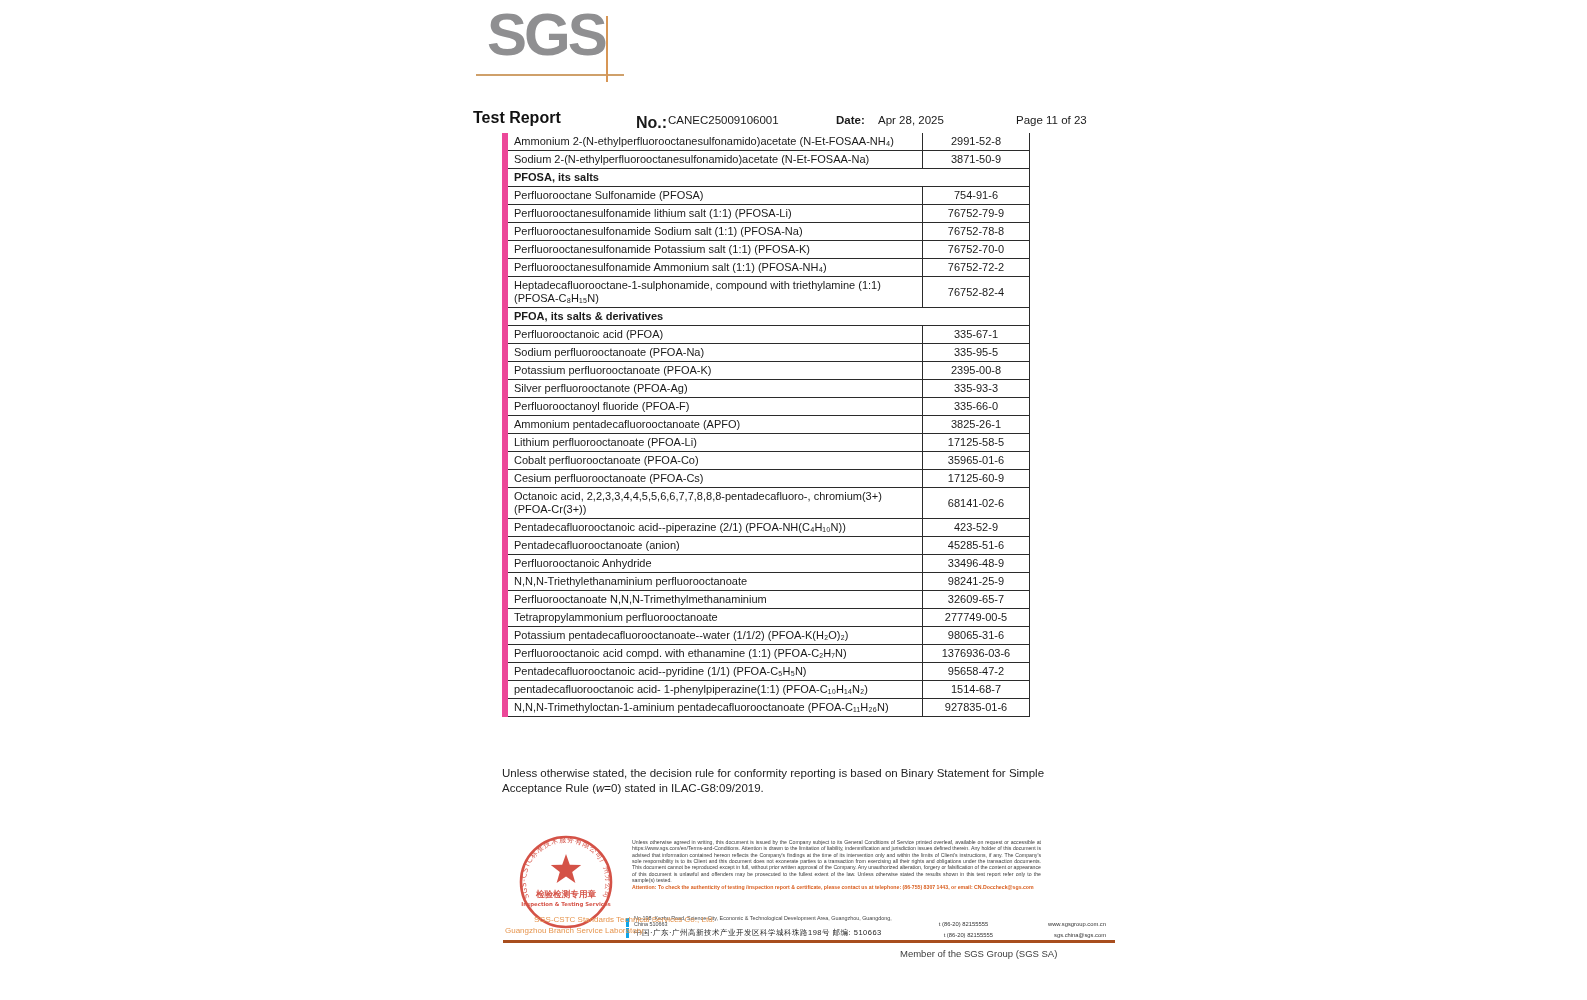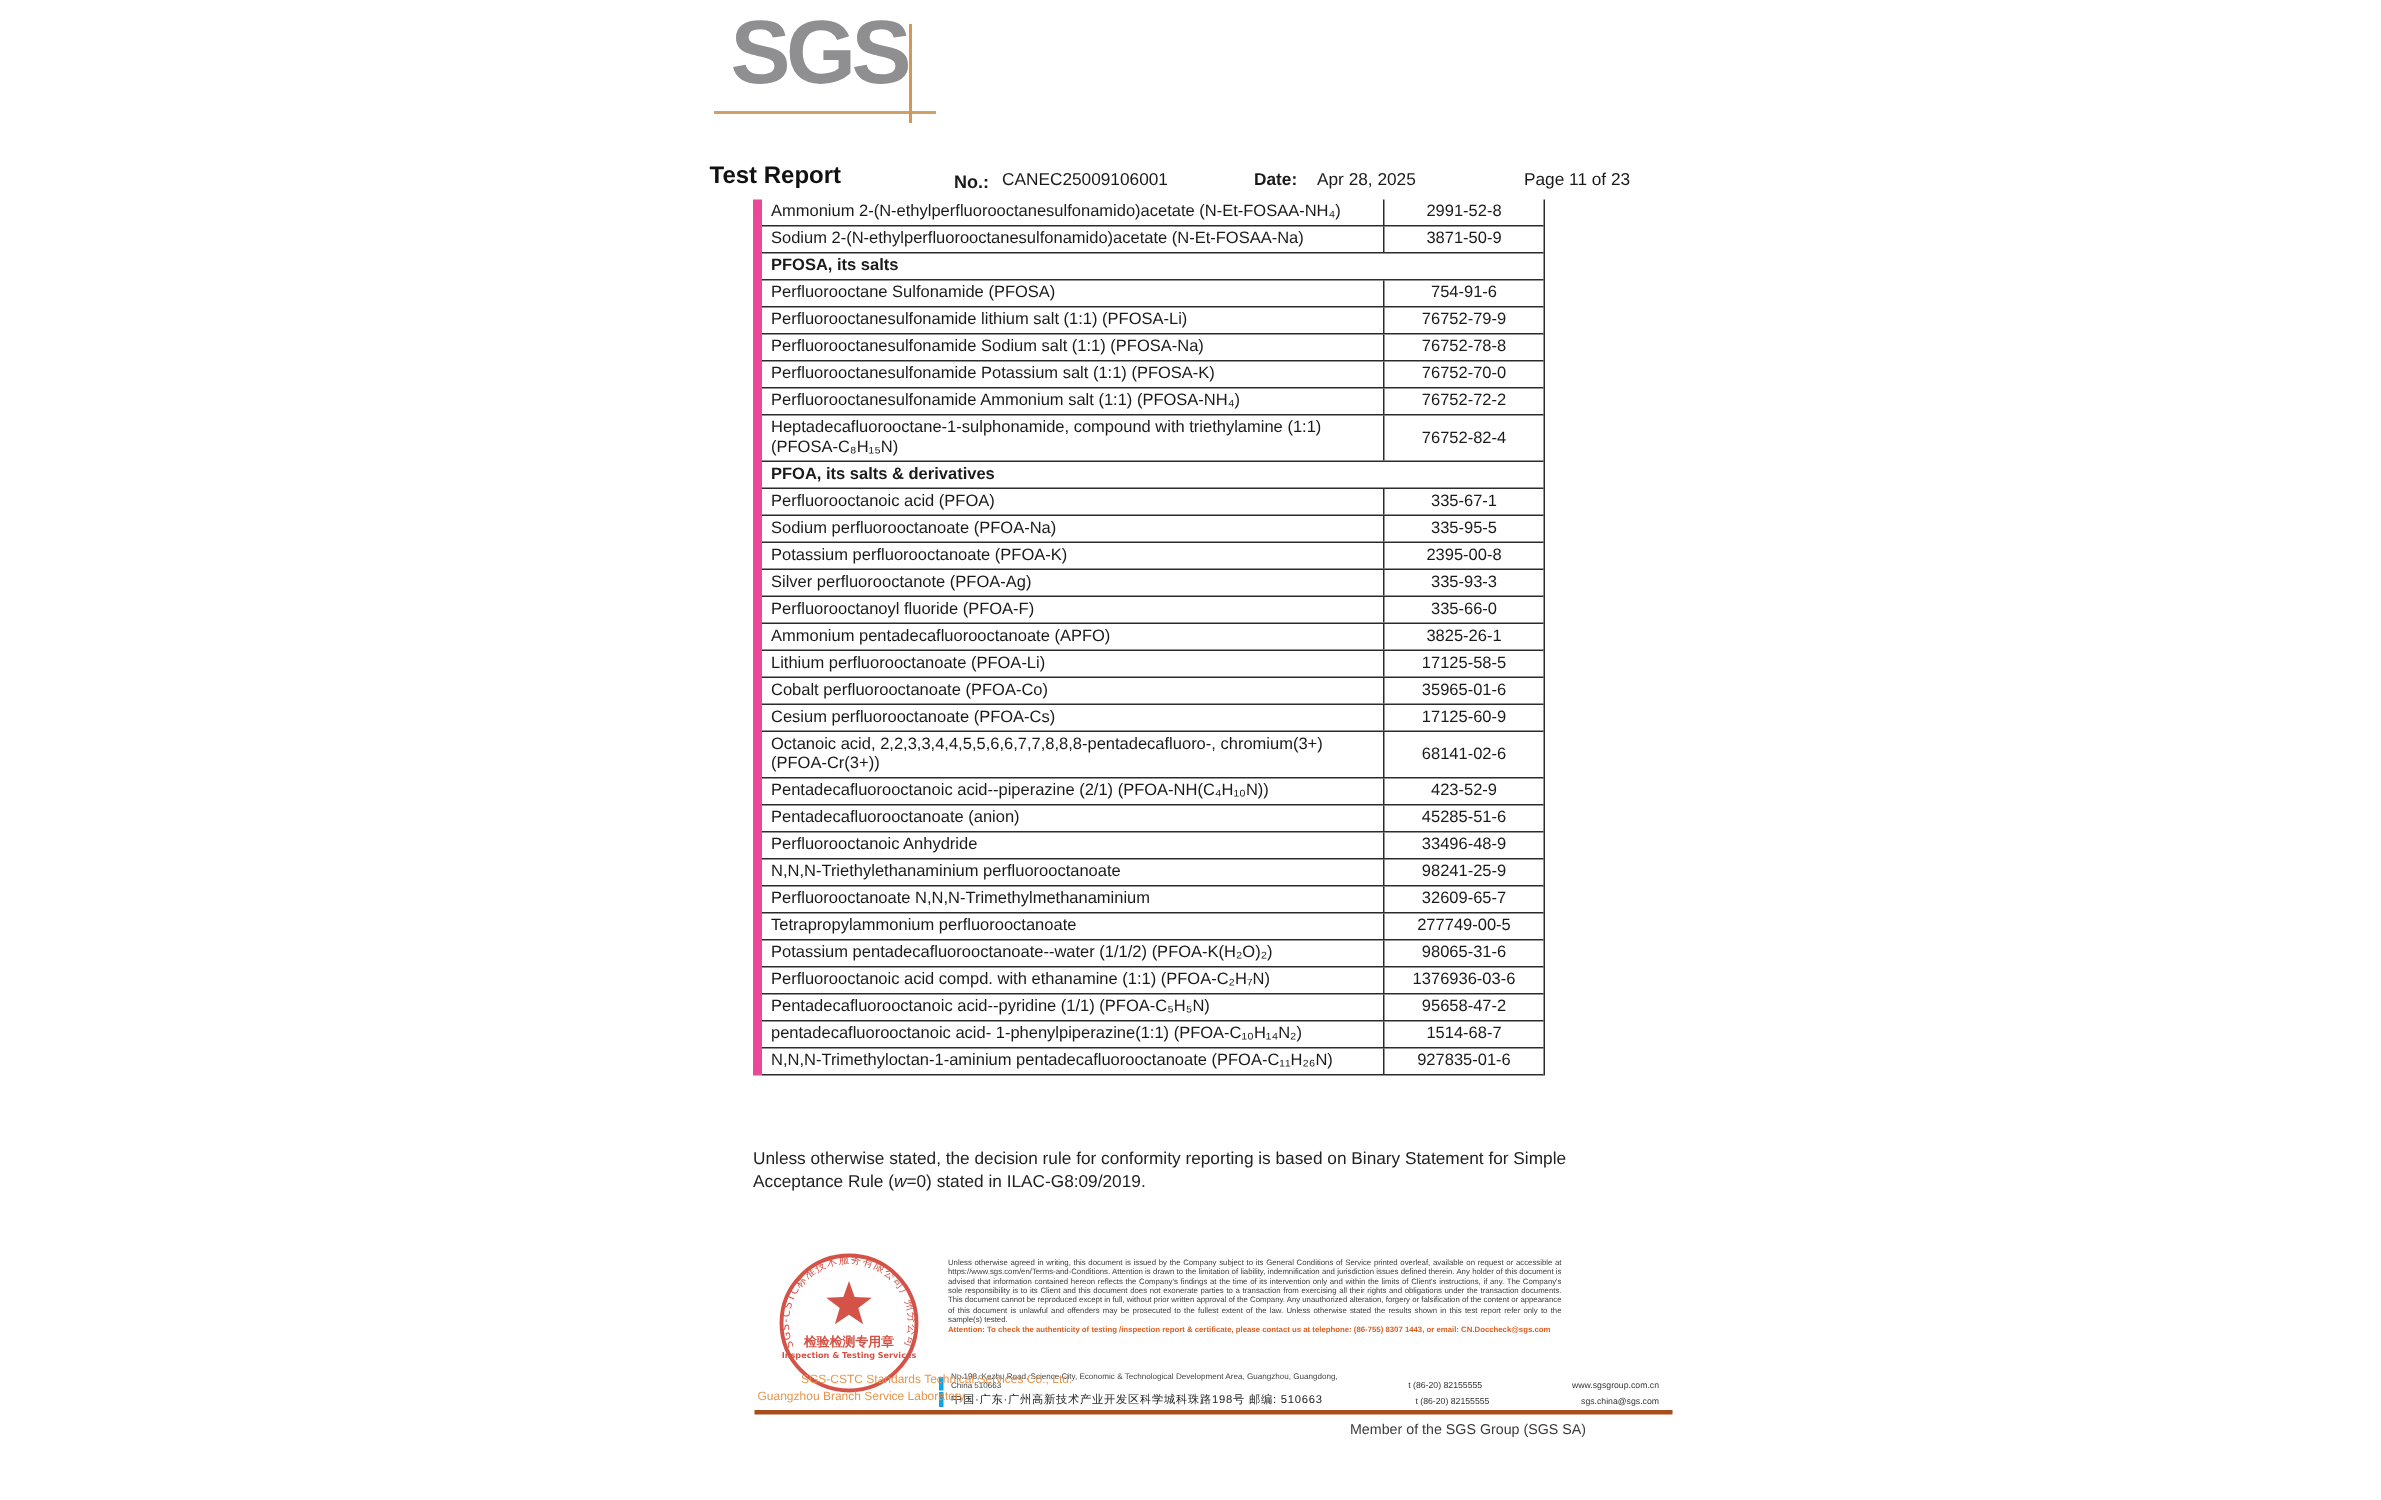--- a/index.html
+++ b/index.html
@@ -8,21 +8,21 @@
 
   
   .logo{position:absolute;left:473px;top:8px;width:160px;height:80px;}
   .logo-text{position:absolute;left:14px;top:-8px;font-size:60px;font-weight:bold;
              letter-spacing:-3px;color:#8f8f91;font-family:"Liberation Sans",sans-serif;}
   .logo-hline{position:absolute;left:3px;top:66px;width:148px;height:2px;background:#cfa06a;}
   .logo-vline{position:absolute;left:133px;top:8px;width:2px;height:66px;background:#d79655;}
 
   
   .hdr-title{position:absolute;left:473px;top:109px;font-size:16px;font-weight:bold;color:#111;}
-  .hdr-no-label{position:absolute;left:636px;top:114px;font-size:12px;font-weight:bold;}
+  .hdr-no-label{position:absolute;left:636px;top:114px;font-size:16px;font-weight:bold;}
   .hdr-no-value{position:absolute;left:668px;top:114px;font-size:11.5px;}
   .hdr-date-label{position:absolute;left:836px;top:114px;font-size:11.5px;font-weight:bold;}
   .hdr-date-value{position:absolute;left:878px;top:114px;font-size:11.5px;}
   .hdr-page{position:absolute;left:1016px;top:114px;font-size:11.5px;}
 
   
   .stable{position:absolute;left:502px;top:133px;width:528px;
           border-left:6px solid #ec4899;border-right:1px solid #2b2b2b;
           font-size:11px;box-sizing:border-box;}
   .trow{display:flex;border-bottom:1px solid #2b2b2b;min-height:16px;}

